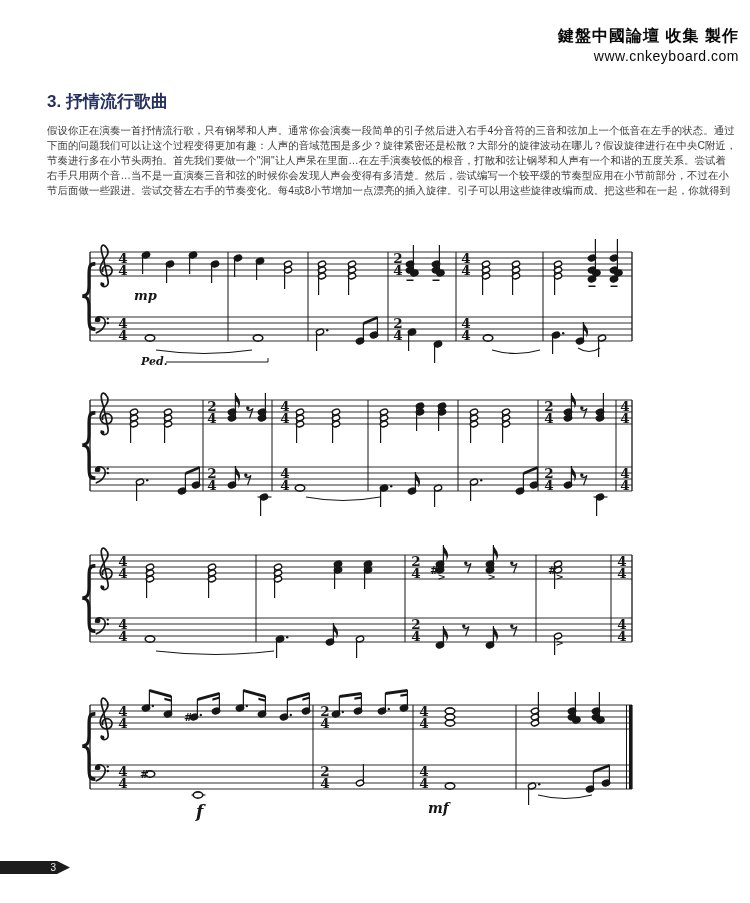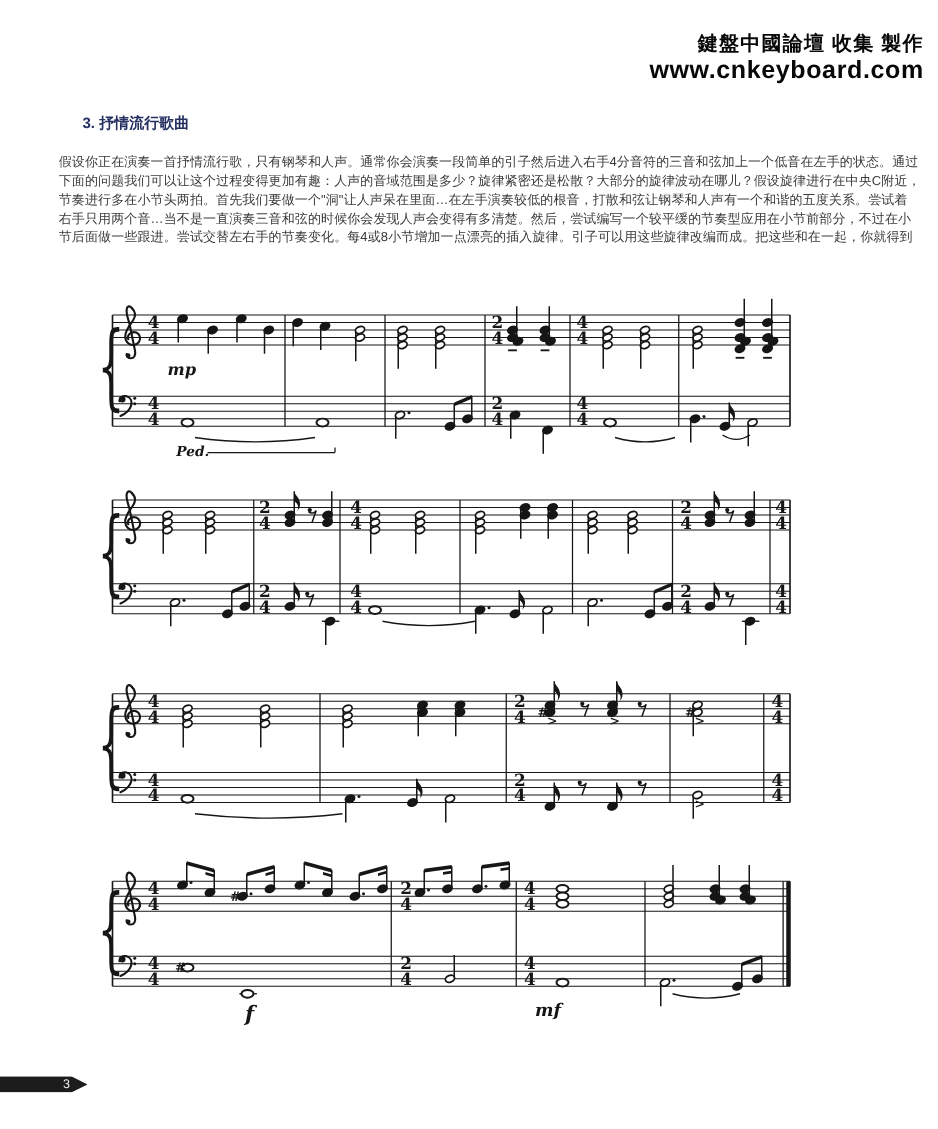--- a/index.html
+++ b/index.html
@@ -1,22 +1,22 @@
 <!DOCTYPE html>
 <html><head>
 <meta charset="utf-8">
 <style>
   html,body{margin:0;padding:0;background:#ffffff;}
   #page{position:relative;width:750px;height:903px;background:#fff;overflow:hidden;
         font-family:"Liberation Sans", sans-serif;color:#161616;padding-left:19px;}
   #watermark{position:absolute;top:26px;right:30px;text-align:right;color:#080808;
              text-shadow:-1px -1px 0 #fff,1px -1px 0 #fff,-1px 1px 0 #fff,1px 1px 0 #fff;}
   #watermark .wm1{font-size:16px;font-weight:900;letter-spacing:1px;line-height:20px;}
-  #watermark .wm2{font-size:20px;font-weight:700;letter-spacing:0.5px;line-height:21px;margin-left:48px;}
-  #section-title{position:absolute;left:47px;top:90px;font-size:12px;font-weight:bold;margin-left:19px;}
+  #watermark .wm2{font-size:14px;font-weight:400;letter-spacing:0.5px;line-height:21px;margin-left:48px;}
+  #section-title{position:absolute;left:47px;top:90px;font-size:17px;font-weight:bold;}
   #paragraph{position:absolute;left:47px;top:123px;width:660px;font-size:10.4px;
              line-height:15px;color:#3a3a3a;}
   #paragraph .pline{white-space:nowrap;letter-spacing:0.1px;}
   #score-svg{position:absolute;left:0;top:0;}
   #page-badge{position:absolute;left:0;top:861px;width:70px;height:13px;background:#1c1c1c;
               clip-path:polygon(0 0,57px 0,70px 50%,57px 100%,0 100%);
               color:#eee;font-size:10px;line-height:13px;text-align:right;padding-right:0;}
   #page-badge span{margin-right:14px;}
   .tsig{font-family:"DejaVu Serif",serif;font-size:13.5px;font-weight:bold;text-anchor:middle;fill:#161616;}
   .dyn{font-family:"DejaVu Serif",serif;font-style:italic;font-weight:bold;fill:#161616;}

